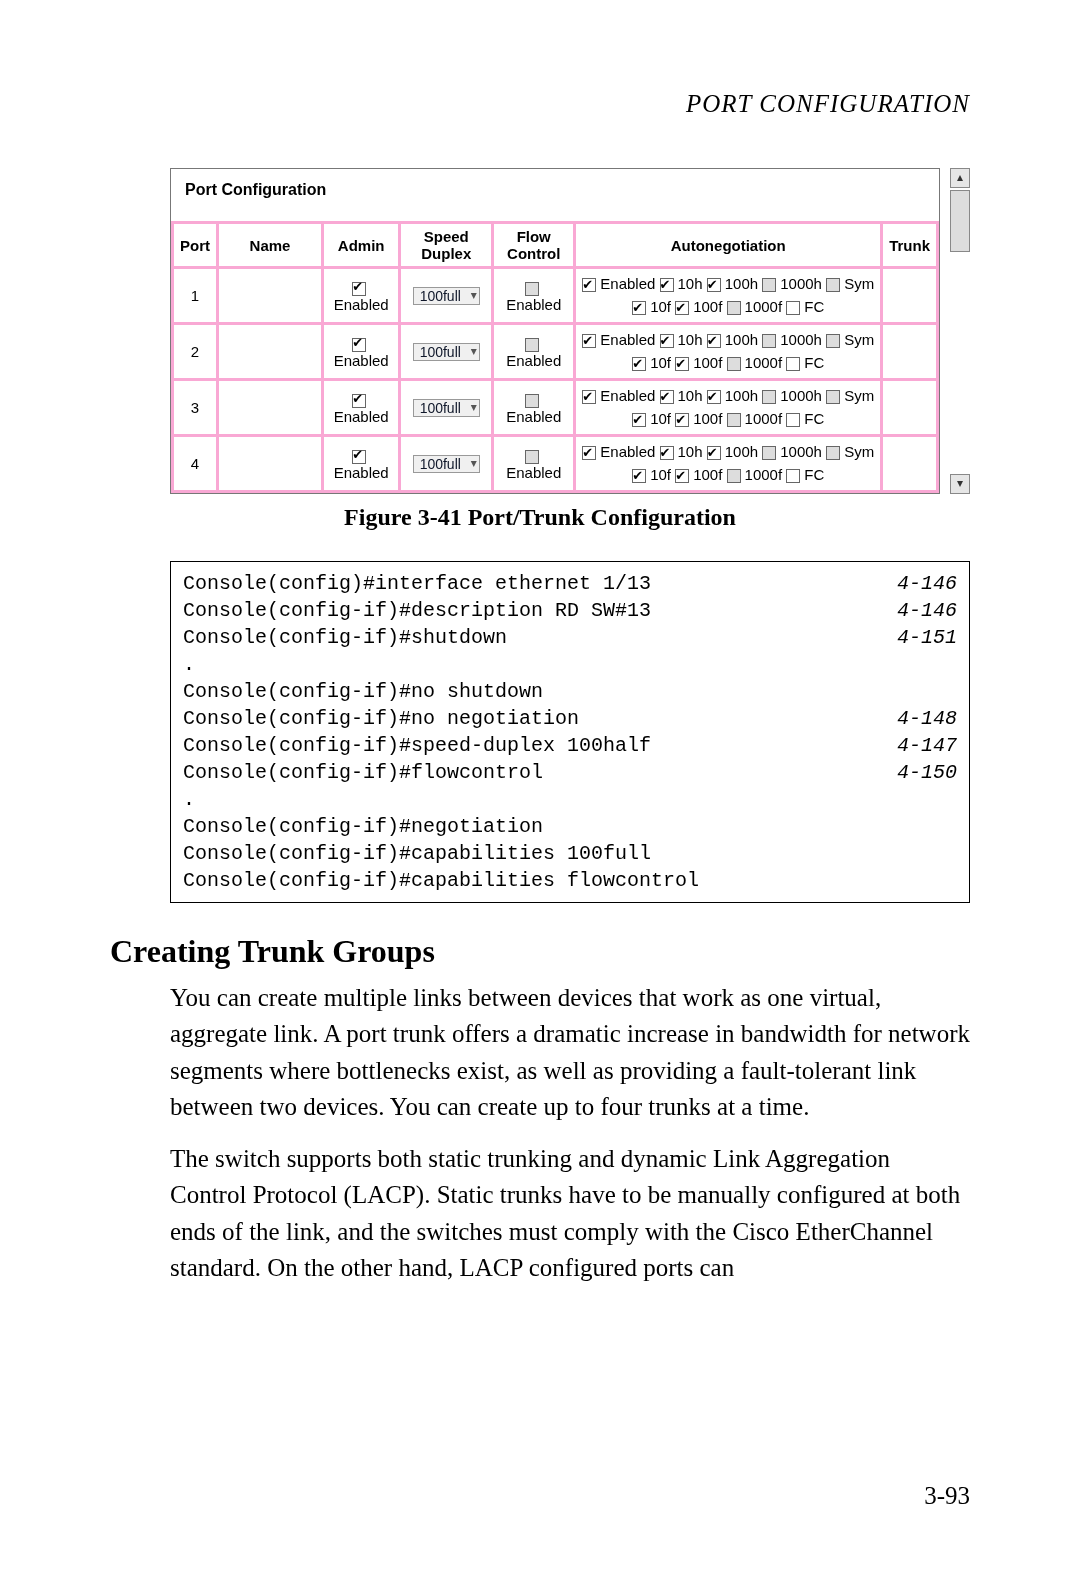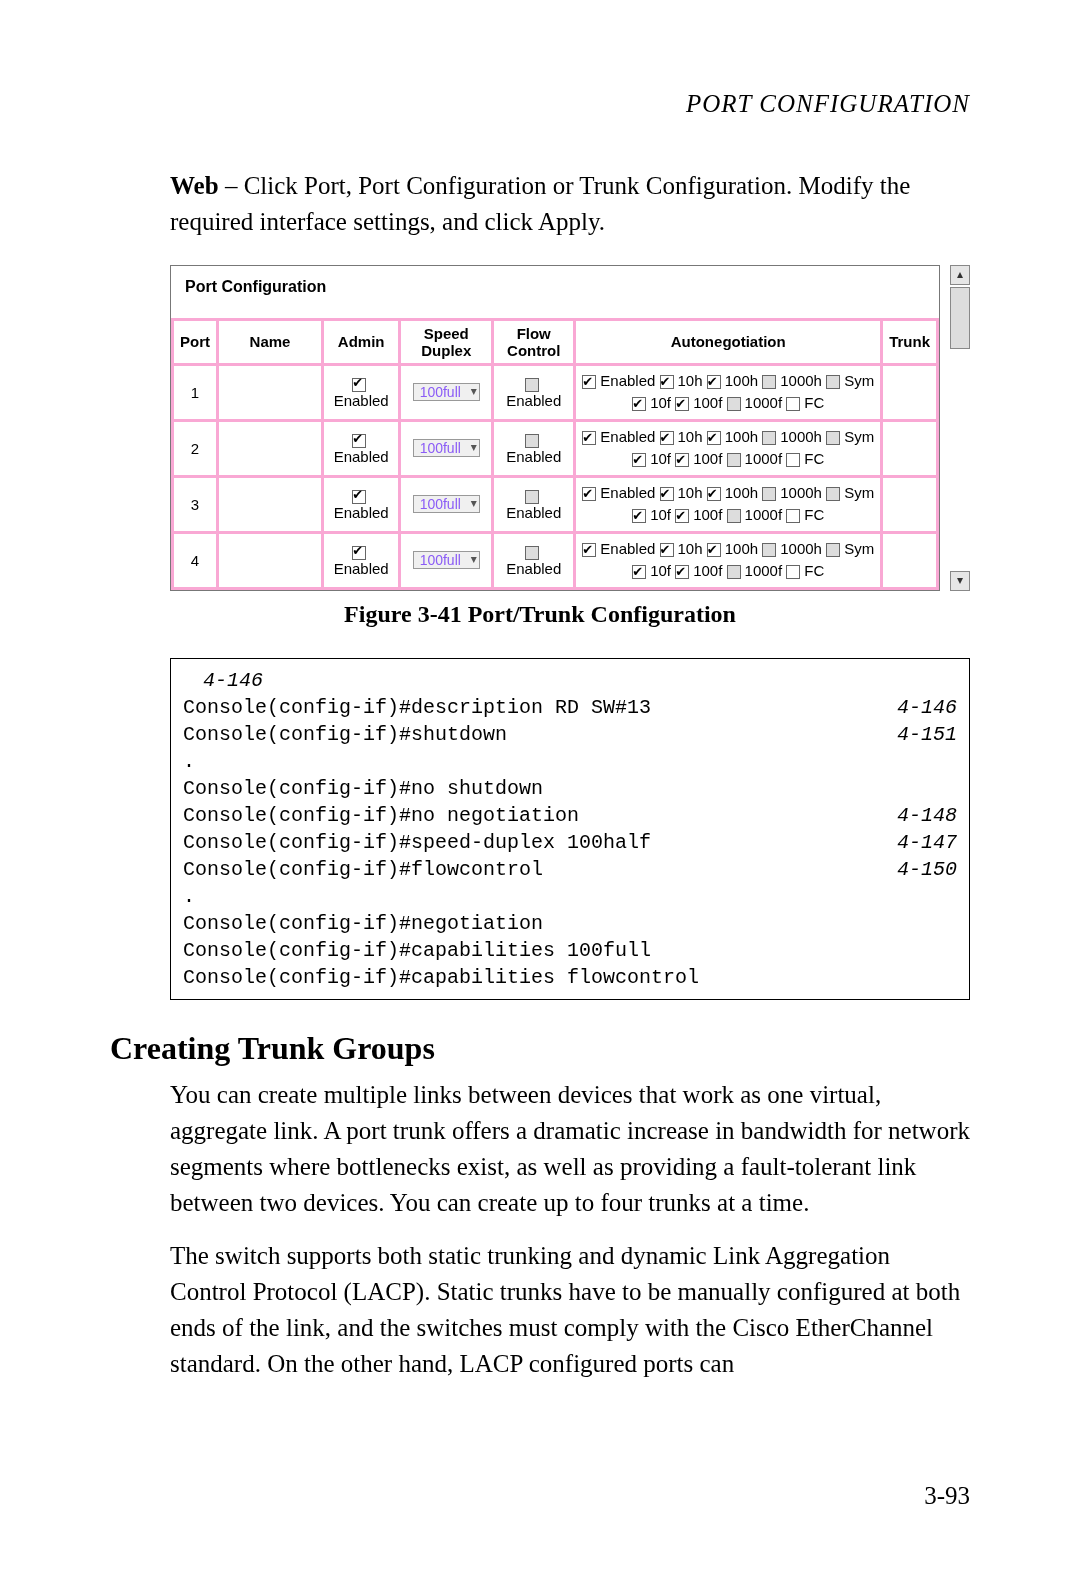--- a/index.html
+++ b/index.html
@@ -76,21 +76,21 @@
     left: -1px; top: -4px;
     font-size: 13px;
     color: #000;
   }
   .cb.grey { background: #ddd; }
   .namecell { width: 90px; }
   .dd {
     display: inline-block;
     border: 1px solid #999;
     background: #f0f0f0;
-    color: #8b5cf6;
+    color: #0f172a;
     padding: 0 18px 0 6px;
     position: relative;
     font-size: 14px;
   }
   .dd::after {
     content: "▾";
     position: absolute;
     right: 2px; top: 0;
     color: #555;
     font-size: 12px;
@@ -166,23 +166,20 @@
   }
   .an-line { white-space: nowrap; }
 </style>
 </head>
 <body>
 
 <div class="page">
 
   <div class="running-head">PORT CONFIGURATION</div>
 
-  <div class="intro">
-    <span class="bold">Web</span><span> – Click Port, Port Configuration or Trunk Configuration. Modify the required interface settings, and click Apply.</span>
-  </div>
 
   <div class="screenshot-wrap">
     <div class="screenshot">
       <div class="shot-title">Port Configuration</div>
       <table class="portcfg">
         <thead>
           <tr>
             <th>Port</th>
             <th class="namecell">Name</th>
             <th>Admin</th>
@@ -250,21 +247,21 @@
         <div class="sb-thumb"></div>
       </div>
       <div class="sb-btn">▾</div>
     </div>
   </div>
 
   <div class="fig-caption">Figure 3-41  Port/Trunk Configuration</div>
 
 
   <div class="cli-box" id="cli-box">
-      <div class="cli-row"><span class="ref">4-146</span></div>
+      <div class="cli-row"><span class="cmd">Console(config)#interface ethernet 1/13</span><span class="ref">4-146</span></div>
       <div class="cli-row"><span class="cmd">Console(config-if)#description RD SW#13</span><span class="ref">4-146</span></div>
       <div class="cli-row"><span class="cmd">Console(config-if)#shutdown</span><span class="ref">4-151</span></div>
       <div class="cli-row"><span class="cmd">.</span></div>
       <div class="cli-row"><span class="cmd">Console(config-if)#no shutdown</span></div>
       <div class="cli-row"><span class="cmd">Console(config-if)#no negotiation</span><span class="ref">4-148</span></div>
       <div class="cli-row"><span class="cmd">Console(config-if)#speed-duplex 100half</span><span class="ref">4-147</span></div>
       <div class="cli-row"><span class="cmd">Console(config-if)#flowcontrol</span><span class="ref">4-150</span></div>
       <div class="cli-row"><span class="cmd">.</span></div>
       <div class="cli-row"><span class="cmd">Console(config-if)#negotiation</span></div>
       <div class="cli-row"><span class="cmd">Console(config-if)#capabilities 100full</span></div>

